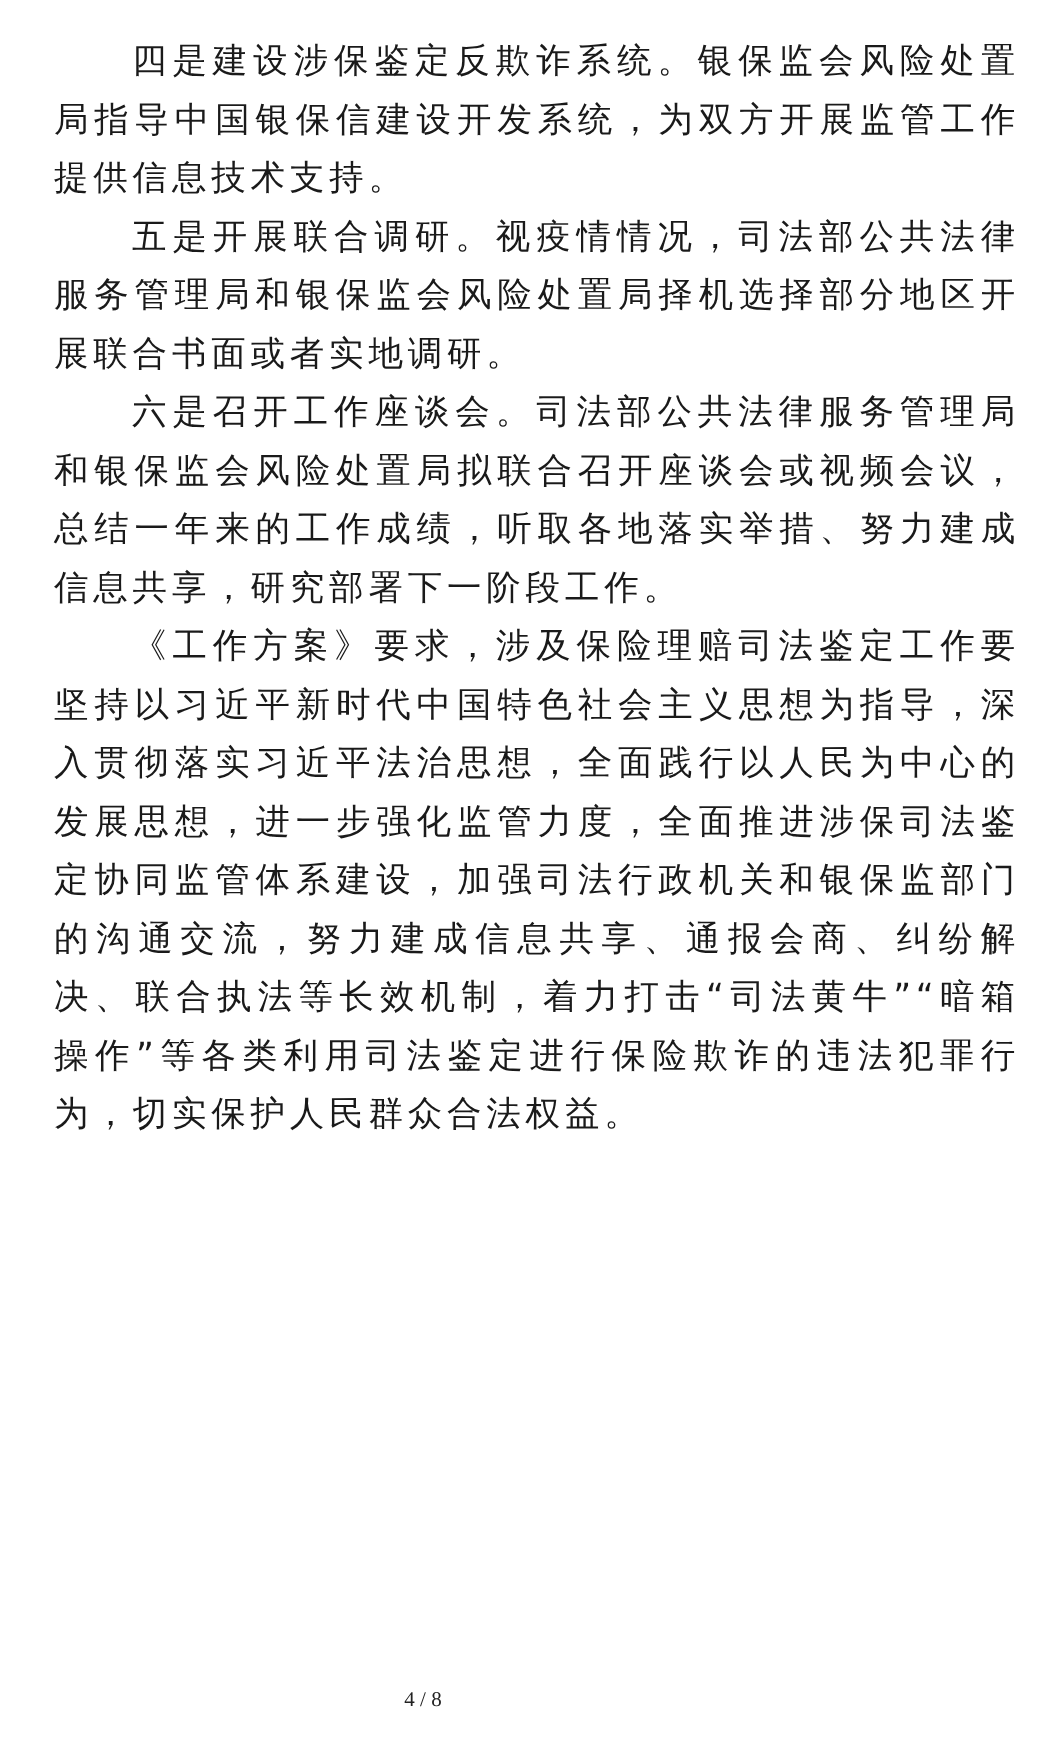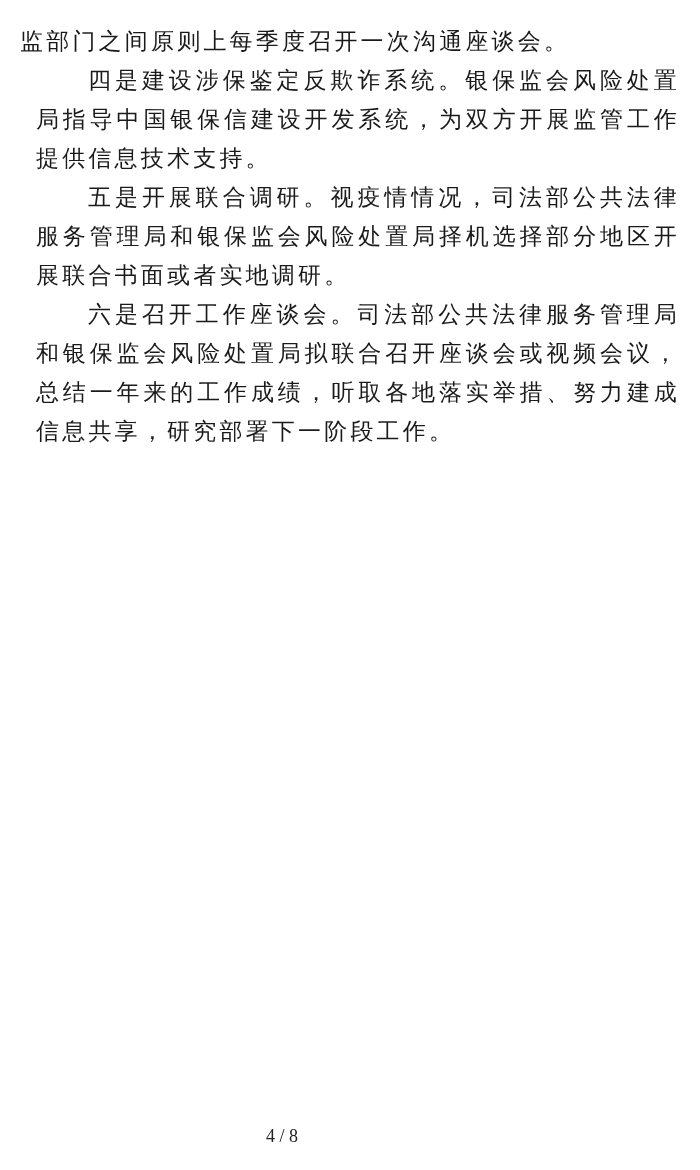--- a/index.html
+++ b/index.html
@@ -14,26 +14,26 @@
     color: #1a1a1a;
     text-align: justify;
     text-align-last: left;
     word-break: break-all;
   }
   .para.indent { text-indent: 52px; margin-left: 16px; }
   .footer {
     position: absolute; left: 0; width: 564px; top: 1126px;
     text-align: center;
     font-family: "Liberation Serif", serif;
-    font-size: 18px; color: #222;
+    font-size: 14px; color: #222;
   }
 </style>
 </head>
 <body>
 
 <div class="page">
-  <p class="para">监部门之间原则上每季度召开一次沟通座谈会。</p>
   <p class="para indent">四是建设涉保鉴定反欺诈系统。银保监会风险处置局指导中国银保信建设开发系统，为双方开展监管工作提供信息技术支持。</p>
   <p class="para indent">五是开展联合调研。视疫情情况，司法部公共法律服务管理局和银保监会风险处置局择机选择部分地区开展联合书面或者实地调研。</p>
   <p class="para indent">六是召开工作座谈会。司法部公共法律服务管理局和银保监会风险处置局拟联合召开座谈会或视频会议，总结一年来的工作成绩，听取各地落实举措、努力建成信息共享，研究部署下一阶段工作。</p>
+  <p class="para indent">《工作方案》要求，涉及保险理赔司法鉴定工作要坚持以习近平新时代中国特色社会主义思想为指导，深入贯彻落实习近平法治思想，全面践行以人民为中心的发展思想，进一步强化监管力度，全面推进涉保司法鉴定协同监管体系建设，加强司法行政机关和银保监部门的沟通交流，努力建成信息共享、通报会商、纠纷解决、联合执法等长效机制，着力打击“司法黄牛”“暗箱操作”等各类利用司法鉴定进行保险欺诈的违法犯罪行为，切实保护人民群众合法权益。</p>
 </div>
 
 <div class="footer">4 / 8</div>
 
 </body></html>

